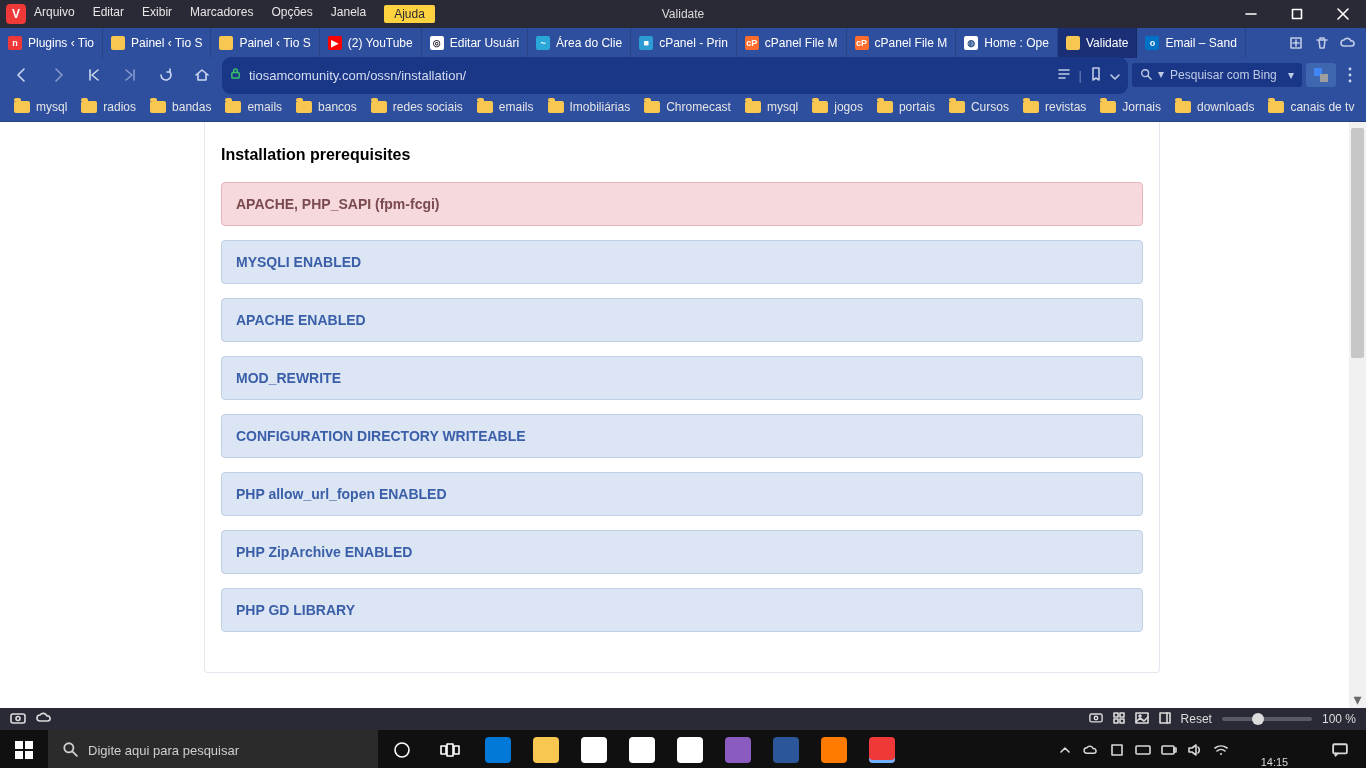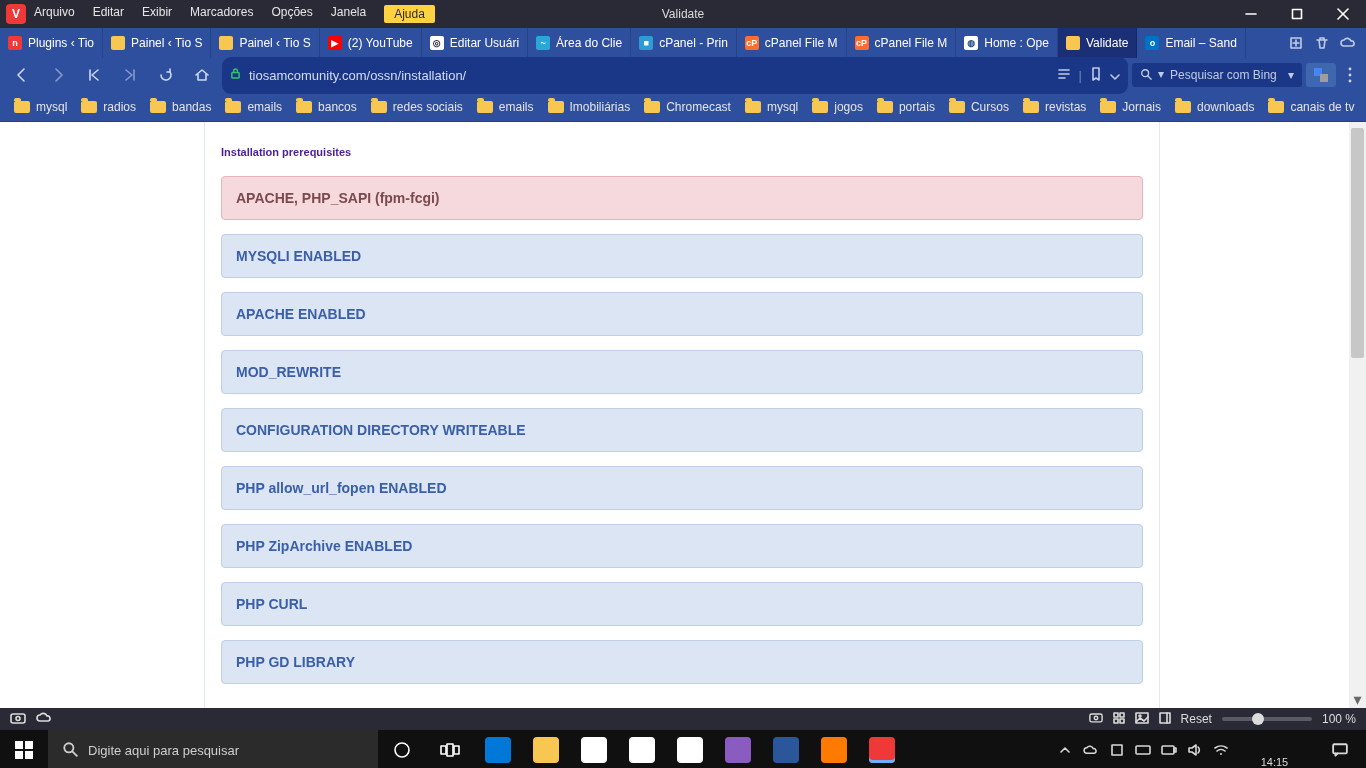--- a/index.html
+++ b/index.html
@@ -49,21 +49,21 @@
 
 .viewport { position: relative; width: 1366px; height: 586px; background: #fff; overflow: hidden; }
 .scrollbar-v { position: absolute; right: 0; top: 0; width: 17px; height: 100%; background: #f1f1f1; }
 .scroll-thumb { position: absolute; right: 2px; top: 6px; width: 13px; height: 230px; background: #c7c7c7; border-radius: 2px; }
 .scroll-arrow { position: absolute; right: 0; width: 17px; height: 17px; display: flex; align-items: center; justify-content: center; color: #6a6a6a; }
 .scroll-arrow.top { top: 0; }
 .scroll-arrow.bot { bottom: 0; }
 
 .card { position: absolute; left: 204px; top: 0; width: 956px; background: #fff; border: 1px solid #e3e7ee; border-top: none; border-radius: 0 0 4px 4px; padding: 0 0 40px 0; }
 .card-inner { padding: 0 12px; }
-.sec-title { color: #4c1d95; font-weight: 700; font-size: 11px; padding: 24px 0 14px 4px; }
+.sec-title { color: #000000; font-weight: 700; font-size: 16px; padding: 24px 0 14px 4px; }
 .req { border: 1px solid #bfcfe4; background: #dbe5f4; border-radius: 4px; padding: 13px 14px; margin: 14px 4px 0 4px; color: #3a5fa8; font-size: 14px; font-weight: 600; }
 .req.fail { background: #f5d9dd; border-color: #e7b4bc; color: #7a4a4f; }
 .req.first { margin-top: 4px; }
 
 
 .status { height: 22px; background: #2a2a36; display: flex; align-items: center; color: #dcdcdc; font-size: 12px; padding: 0 10px; gap: 10px; }
 .status-left { display: flex; gap: 10px; align-items: center; }
 .status-right { margin-left: auto; display: flex; gap: 10px; align-items: center; }
 .zoom-track { width: 90px; height: 4px; background: #5a5a66; border-radius: 2px; position: relative; }
 .zoom-thumb { position: absolute; top: -4px; left: 30px; width: 12px; height: 12px; background: #dcdcdc; border-radius: 50%; }
@@ -348,21 +348,20 @@
     <div class="card-inner">
       <div class="sec-title">Installation prerequisites</div>
       <div id="reqs">
           <div class="req fail first">APACHE, PHP_SAPI (fpm-fcgi)</div>
           <div class="req">MYSQLI ENABLED</div>
           <div class="req">APACHE ENABLED</div>
           <div class="req">MOD_REWRITE</div>
           <div class="req">CONFIGURATION DIRECTORY WRITEABLE</div>
           <div class="req">PHP allow_url_fopen ENABLED</div>
           <div class="req">PHP ZipArchive ENABLED</div>
-          <div class="req">PHP CURL</div>
           <div class="req">PHP GD LIBRARY</div>
         </div>
     </div>
   </div>
   <div class="scrollbar-v">
     <div class="scroll-arrow top">▴</div>
     <div class="scroll-thumb"></div>
     <div class="scroll-arrow bot">▾</div>
   </div>
 </div>

